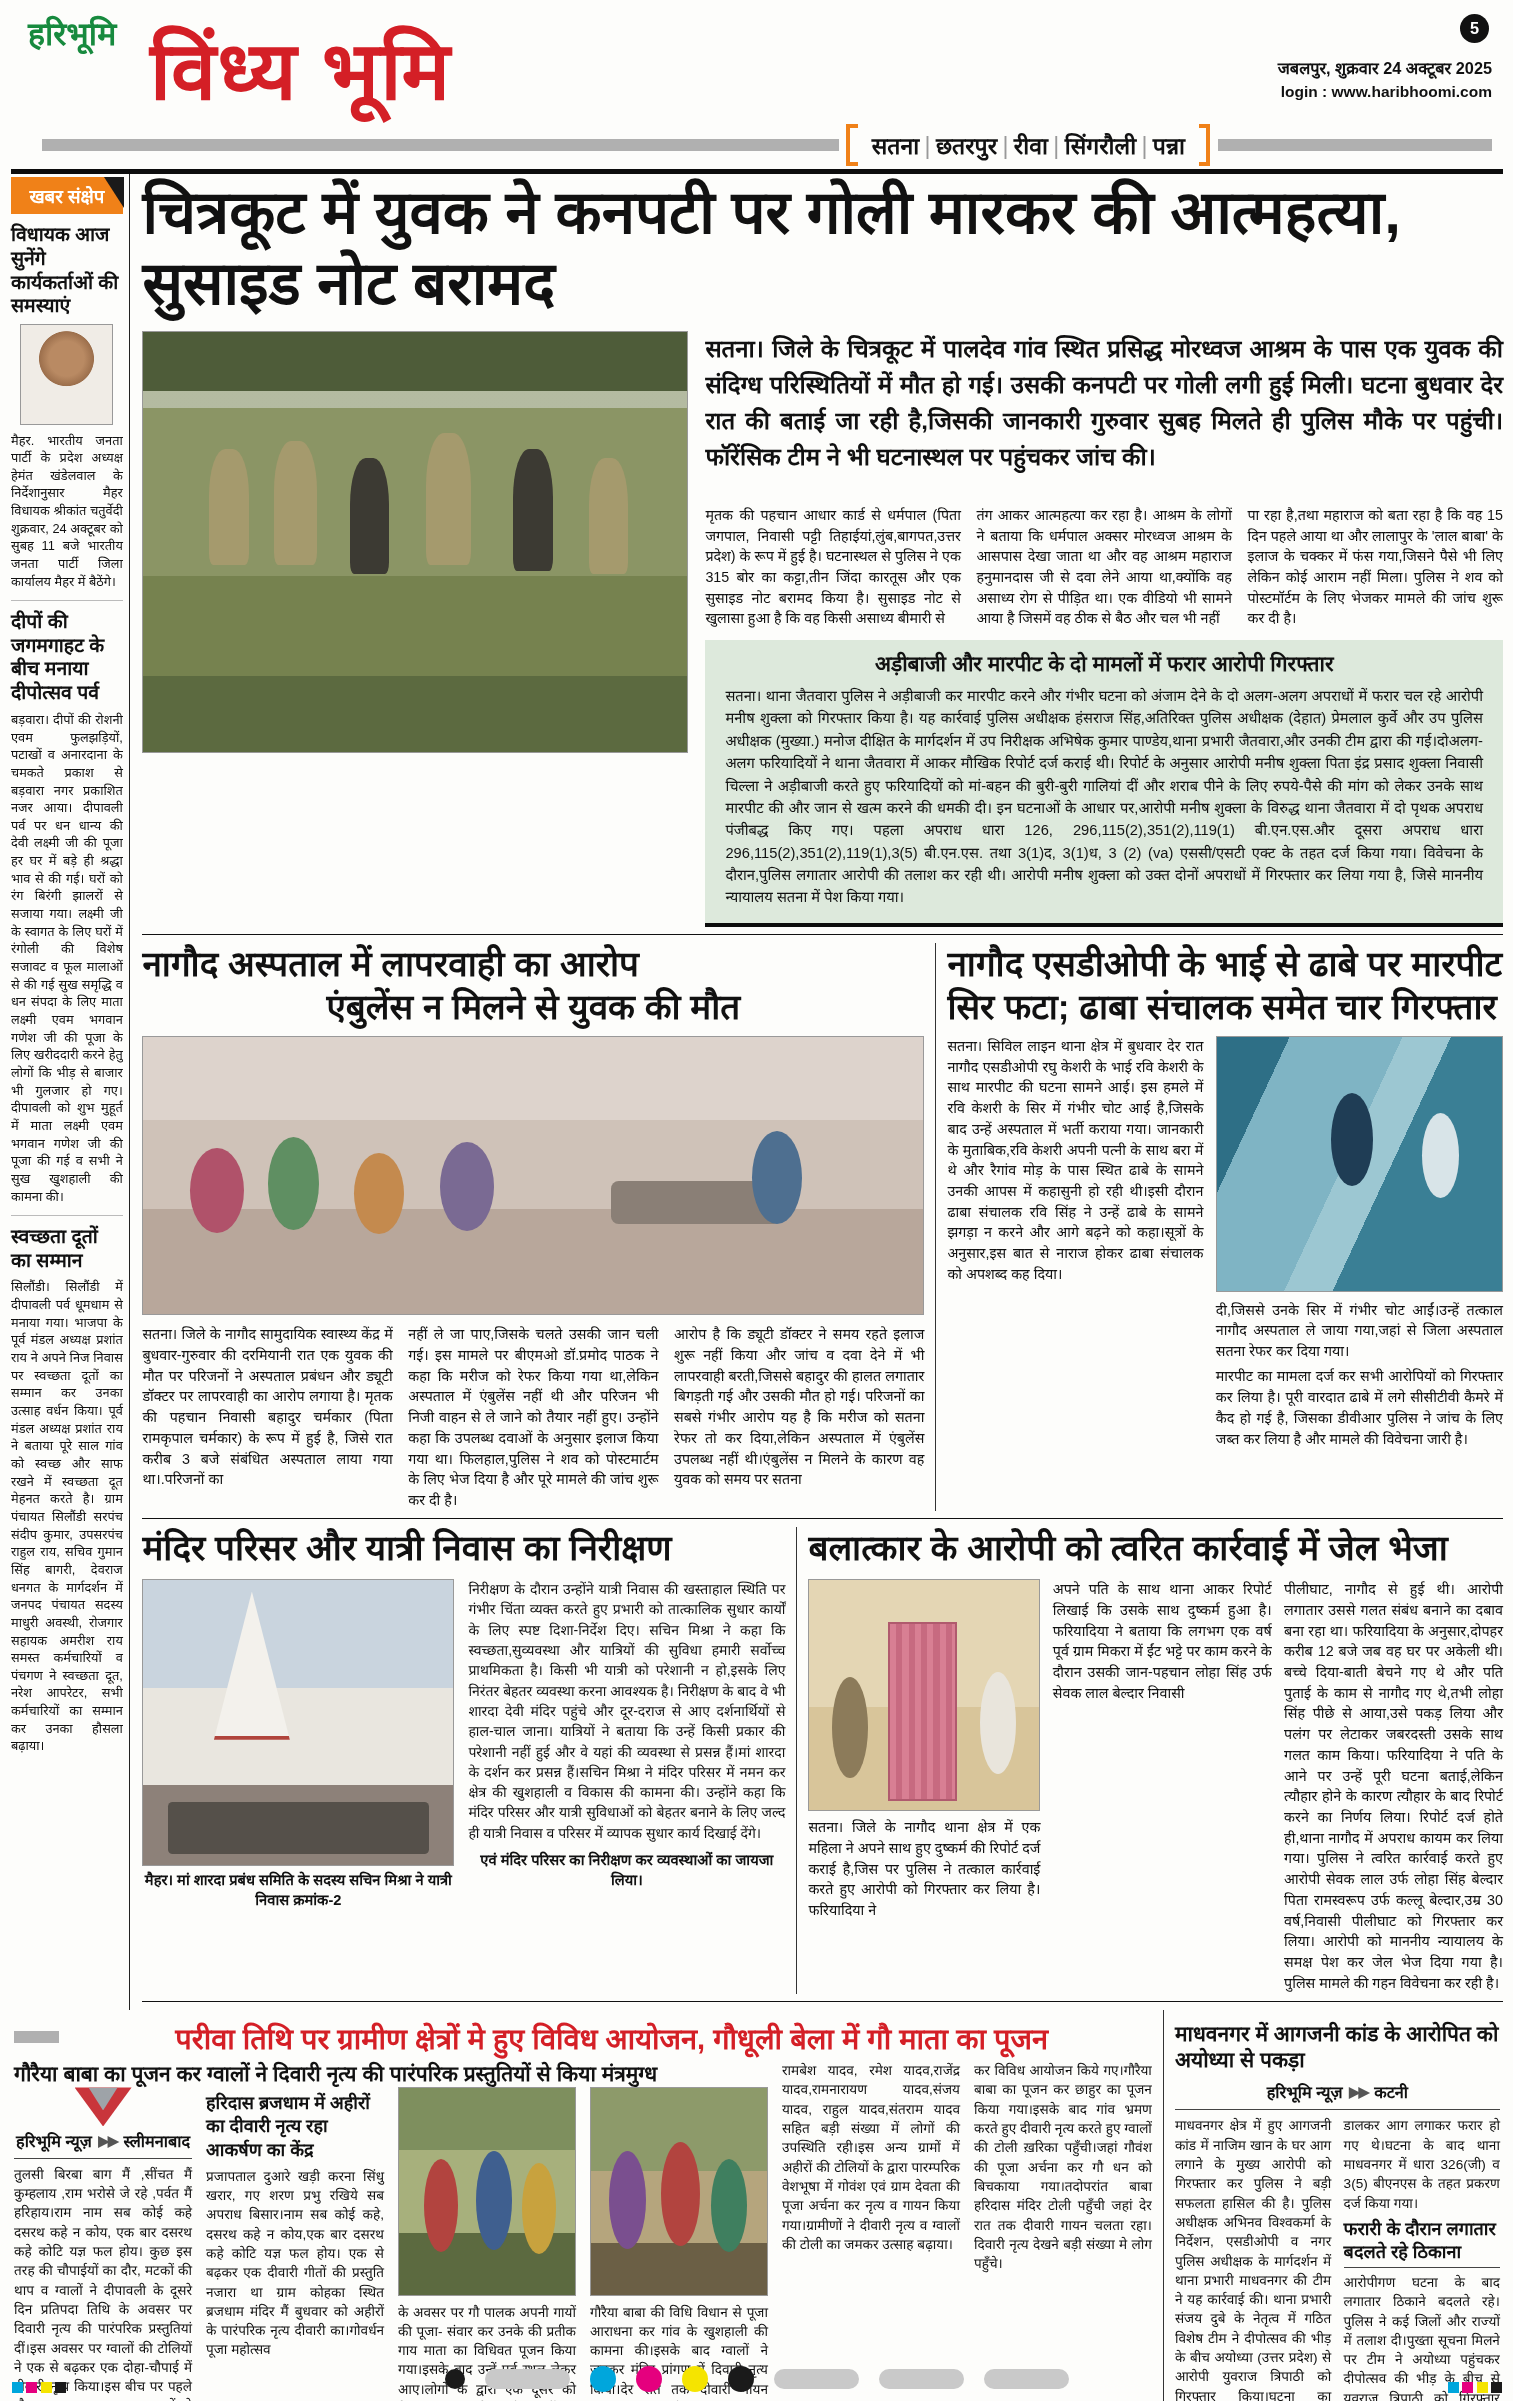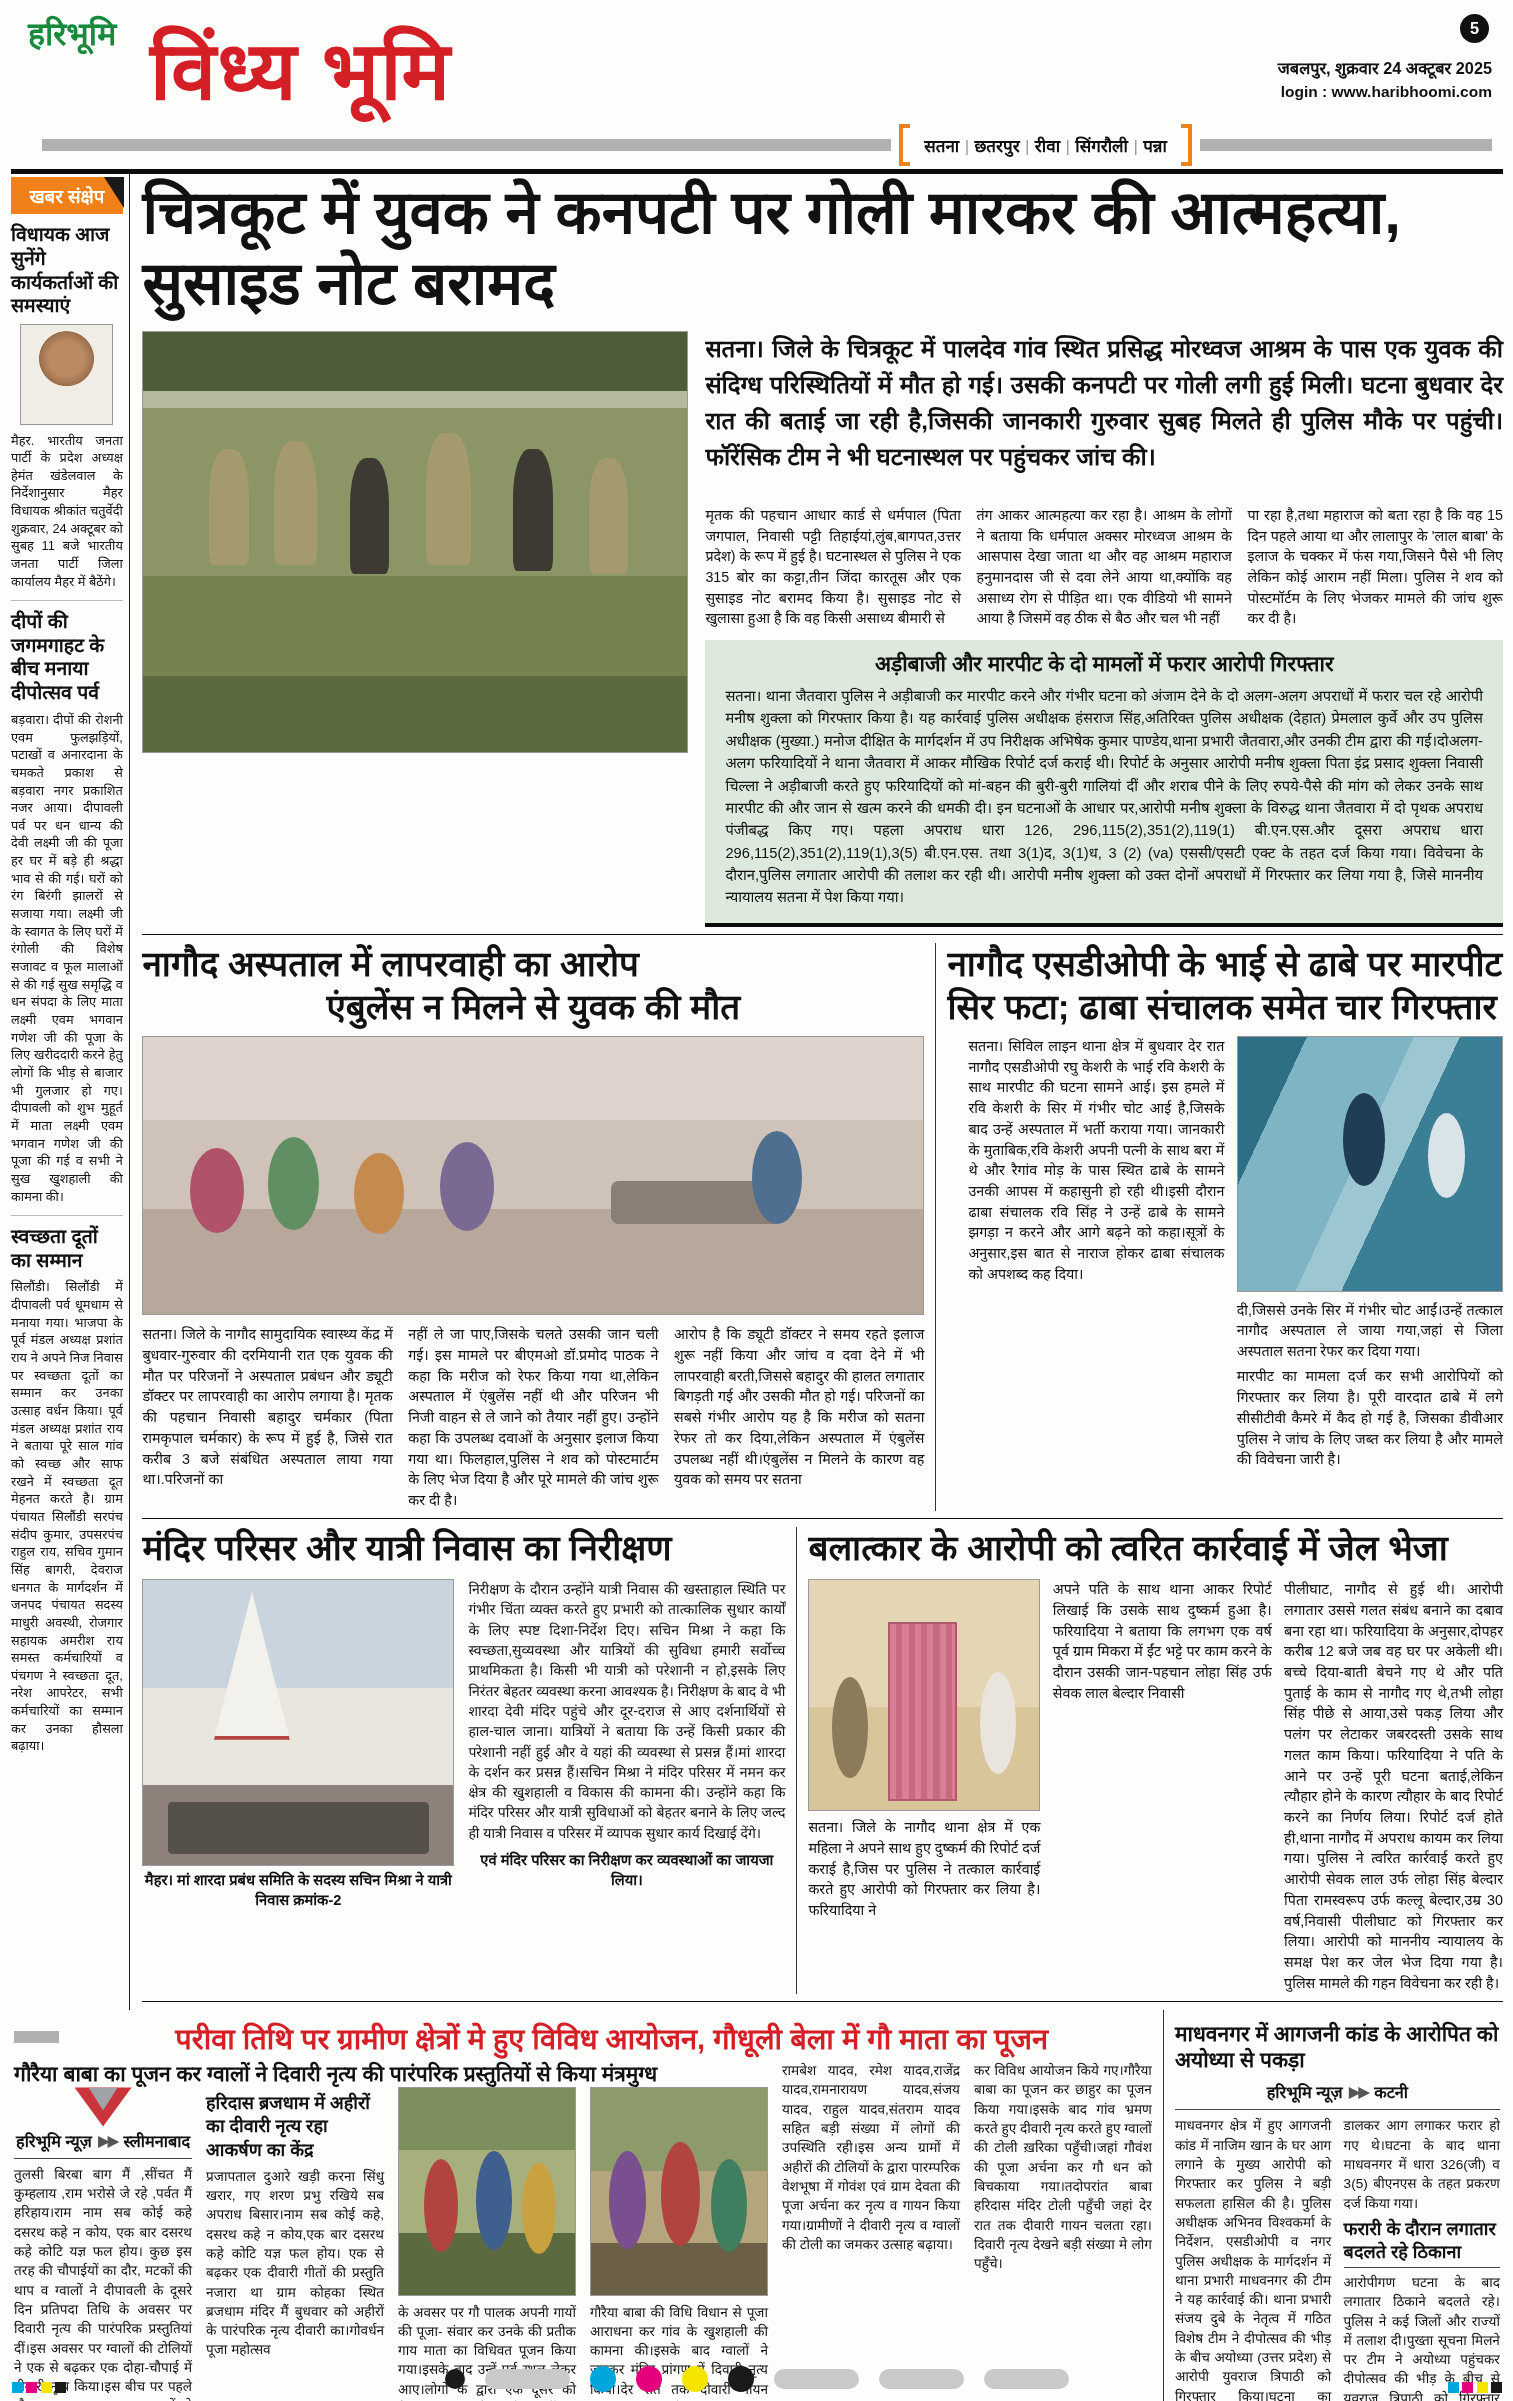--- a/index.html
+++ b/index.html
@@ -14,21 +14,21 @@
   .logo { position:absolute; left:17px; top:4.6px; font-size:32px; font-weight:800; color:#178a3e; }
   .masthead { position:absolute; left:139px; top:6.2px; font-size:81px; font-weight:800; color:#d41f26; letter-spacing:1.5px; }
   .pageno { position:absolute; right:14px; top:7.7px; width:29px; height:29px; border-radius:50%; background:#111; color:#fff; font-size:16.3px; font-weight:700; display:flex; align-items:center; justify-content:center; }
   .dateline { position:absolute; right:11px; top:51px; font-size:16.3px; font-weight:700; }
   .login { position:absolute; right:11px; top:77px; font-size:15.5px; font-weight:700; }
   .cities-band { position:absolute; left:31px; right:11px; top:118px; display:flex; align-items:center; gap:7.7px; }
   .gbar { height:11.6px; background:#b0b0b0; }
   .gbar.l { flex:1.6; } .gbar.r { flex:0.55; }
   .brk { width:11.6px; height:42px; border:4.6px solid #f08118; }
   .brk.l { border-right:none; } .brk.r { border-left:none; }
-  .cities { font-size:17px; font-weight:800; white-space:nowrap; padding:0 6.2px; }
+  .cities { font-size:23px; font-weight:800; white-space:nowrap; padding:0 6.2px; }
   .cities .sep { color:#999; font-weight:400; padding:0 5.4px; }
   .toprule { border-top:5.4px solid #0d0d0d; margin-top:1.5px; }
   
   .bodywrap { display:flex; }
   .sidebar { width:118px; flex:none; padding:3.1px 6.2px 0 0; }
   .main { flex:1; border-left:1.5px solid #222; padding:4.6px 0 0 12.4px; }
   
   .sb-head { position:relative; background:#f08118; color:#fff; font-size:18.6px; font-weight:800; text-align:center; padding:6.2px 3.1px; }
   .sb-head .fold { position:absolute; right:-0.8px; top:0; width:0; height:0; border-top:31px solid #1a1a1a; border-left:20px solid transparent; }
   .sb-title { font-size:19.4px; font-weight:800; line-height:1.22; margin:9.3px 0 6.2px; }
@@ -169,21 +169,21 @@
           </div>
           <div class="cols" style="margin-top:9.3px;">
             <div class="col">सतना। जिले के नागौद सामुदायिक स्वास्थ्य केंद्र में बुधवार-गुरुवार की दरमियानी रात एक युवक की मौत पर परिजनों ने अस्पताल प्रबंधन और ड्यूटी डॉक्टर पर लापरवाही का आरोप लगाया है। मृतक की पहचान निवासी बहादुर चर्मकार (पिता रामकृपाल चर्मकार) के रूप में हुई है, जिसे रात करीब 3 बजे संबंधित अस्पताल लाया गया था।.परिजनों का</div>
             <div class="col">नहीं ले जा पाए,जिसके चलते उसकी जान चली गई। इस मामले पर बीएमओ डॉ.प्रमोद पाठक ने कहा कि मरीज को रेफर किया गया था,लेकिन अस्पताल में एंबुलेंस नहीं थी और परिजन भी निजी वाहन से ले जाने को तैयार नहीं हुए। उन्होंने कहा कि उपलब्ध दवाओं के अनुसार इलाज किया गया था। फिलहाल,पुलिस ने शव को पोस्टमार्टम के लिए भेज दिया है और पूरे मामले की जांच शुरू कर दी है।</div>
             <div class="col">आरोप है कि ड्यूटी डॉक्टर ने समय रहते इलाज शुरू नहीं किया और जांच व दवा देने में भी लापरवाही बरती,जिससे बहादुर की हालत लगातार बिगड़ती गई और उसकी मौत हो गई। परिजनों का सबसे गंभीर आरोप यह है कि मरीज को सतना रेफर तो कर दिया,लेकिन अस्पताल में एंबुलेंस उपलब्ध नहीं थी।एंबुलेंस न मिलने के कारण वह युवक को समय पर सतना</div>
           </div>
         </div>
         <div class="vrule"></div>
         <div style="flex:1;">
           <div class="h2">नागौद एसडीओपी के भाई से ढाबे पर मारपीट सिर फटा; ढाबा संचालक समेत चार गिरफ्तार</div>
-          <div style="display:flex; gap:12.4px; margin-top:7.7px;margin-left:21px;">
+          <div style="display:flex; gap:12.4px; margin-top:7.7px;">
             <div class="col" style="flex:none; width:256px;">सतना। सिविल लाइन थाना क्षेत्र में बुधवार देर रात नागौद एसडीओपी रघु केशरी के भाई रवि केशरी के साथ मारपीट की घटना सामने आई। इस हमले में रवि केशरी के सिर में गंभीर चोट आई है,जिसके बाद उन्हें अस्पताल में भर्ती कराया गया। जानकारी के मुताबिक,रवि केशरी अपनी पत्नी के साथ बरा में थे और रैगांव मोड़ के पास स्थित ढाबे के सामने उनकी आपस में कहासुनी हो रही थी।इसी दौरान ढाबा संचालक रवि सिंह ने उन्हें ढाबे के सामने झगड़ा न करने और आगे बढ़ने को कहा।सूत्रों के अनुसार,इस बात से नाराज होकर ढाबा संचालक को अपशब्द कह दिया।</div>
             <div style="flex:1;">
               <div class="ph ph-cctv" style="width:100%; height:256px;">
                 <div class="blob" style="left:40%; top:22%; width:42px; height:93px; background:#1f3d55;"></div>
                 <div class="blob" style="left:72%; top:30%; width:37px; height:85px; background:#d8e4e8;"></div>
               </div>
               <div class="col" style="margin-top:7.7px;">दी,जिससे उनके सिर में गंभीर चोट आईं।उन्हें तत्काल नागौद अस्पताल ले जाया गया,जहां से जिला अस्पताल सतना रेफर कर दिया गया।</div>
               <div class="col" style="margin-top:4.6px;">मारपीट का मामला दर्ज कर सभी आरोपियों को गिरफ्तार कर लिया है। पूरी वारदात ढाबे में लगे सीसीटीवी कैमरे में कैद हो गई है, जिसका डीवीआर पुलिस ने जांच के लिए जब्त कर लिया है और मामले की विवेचना जारी है।</div>
             </div>
           </div>

